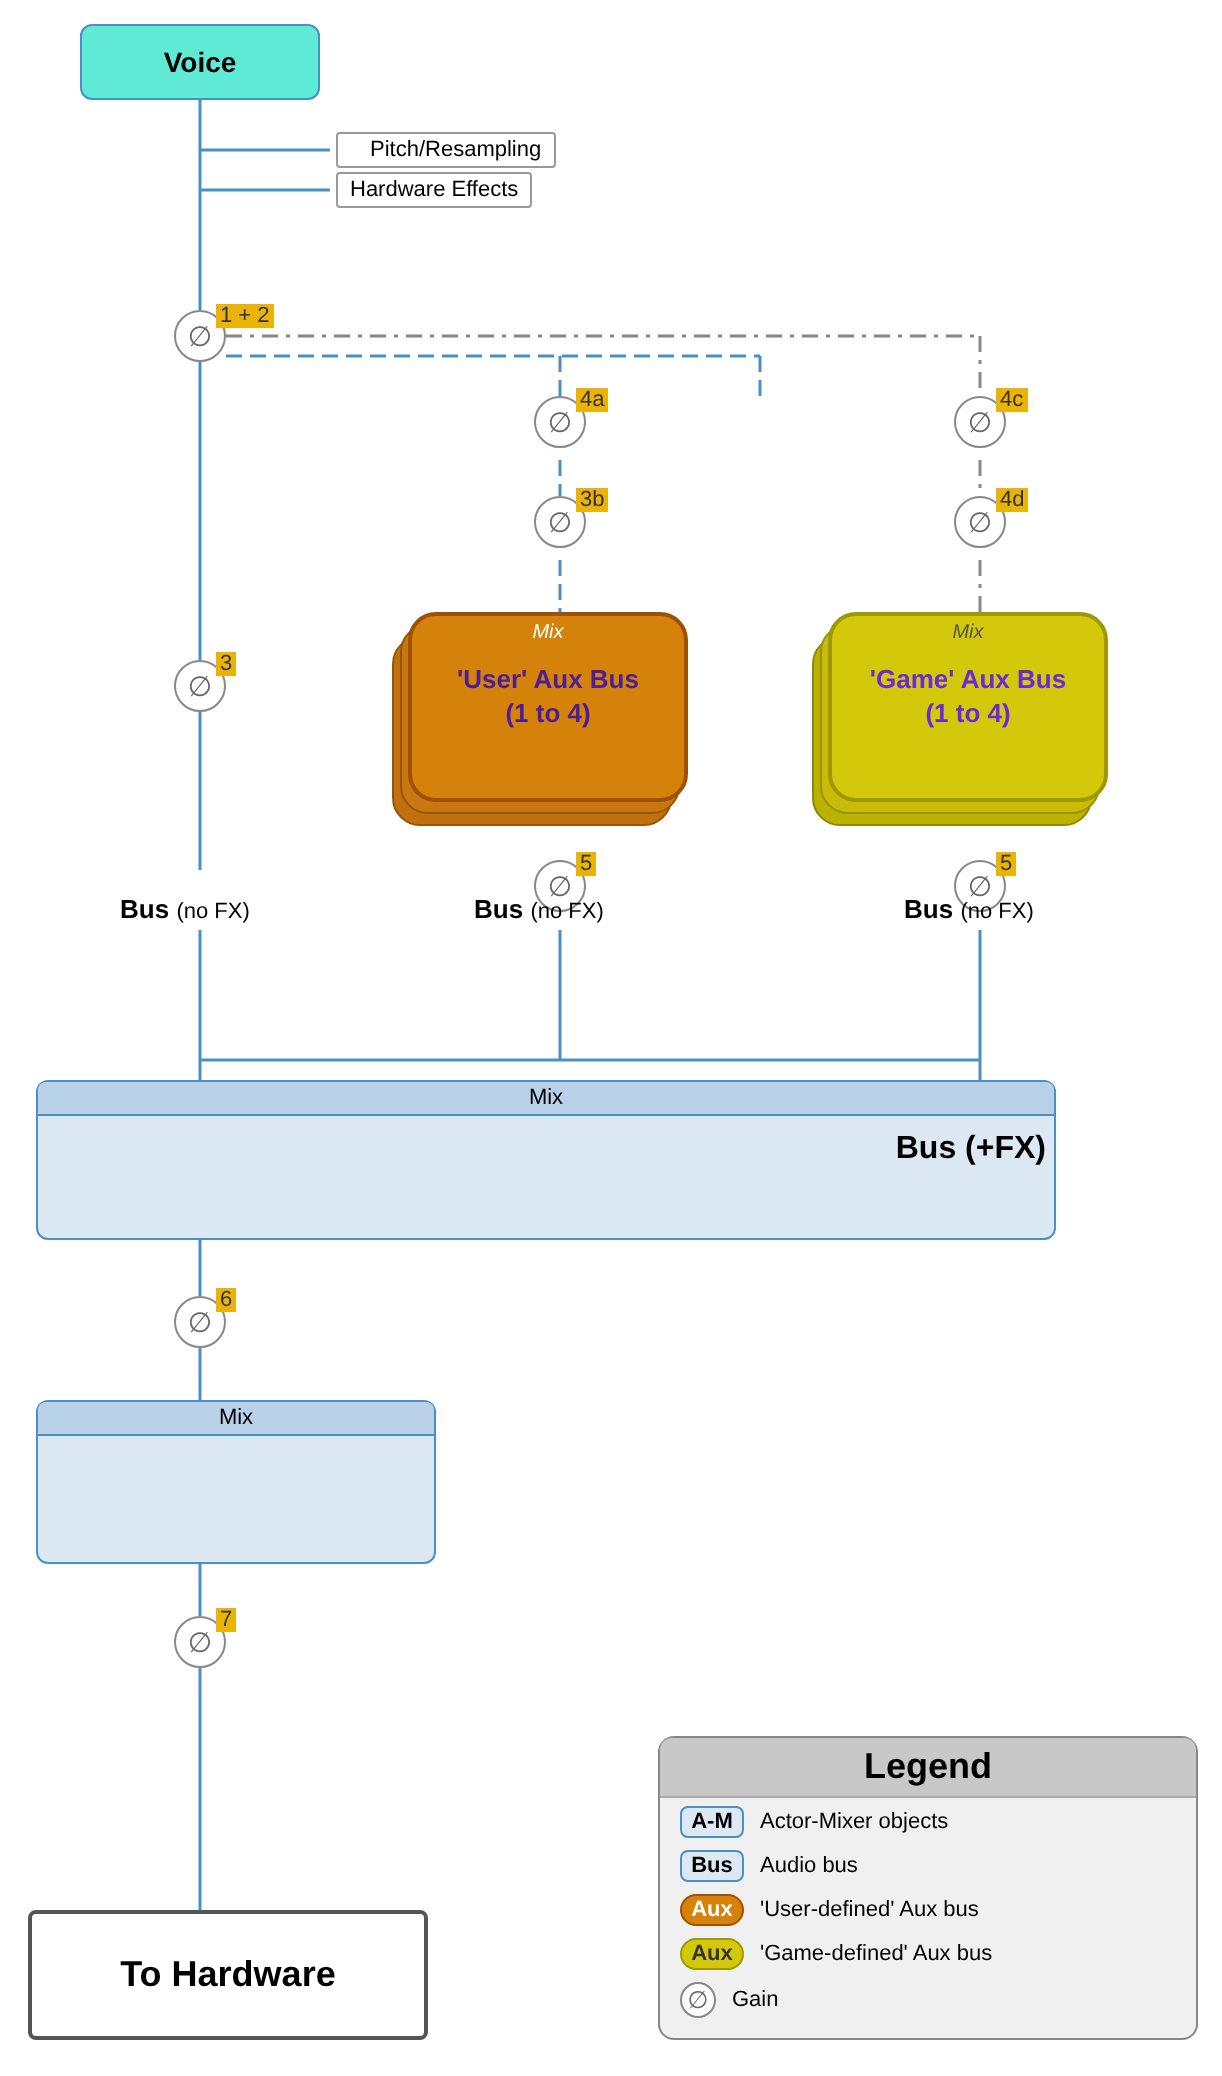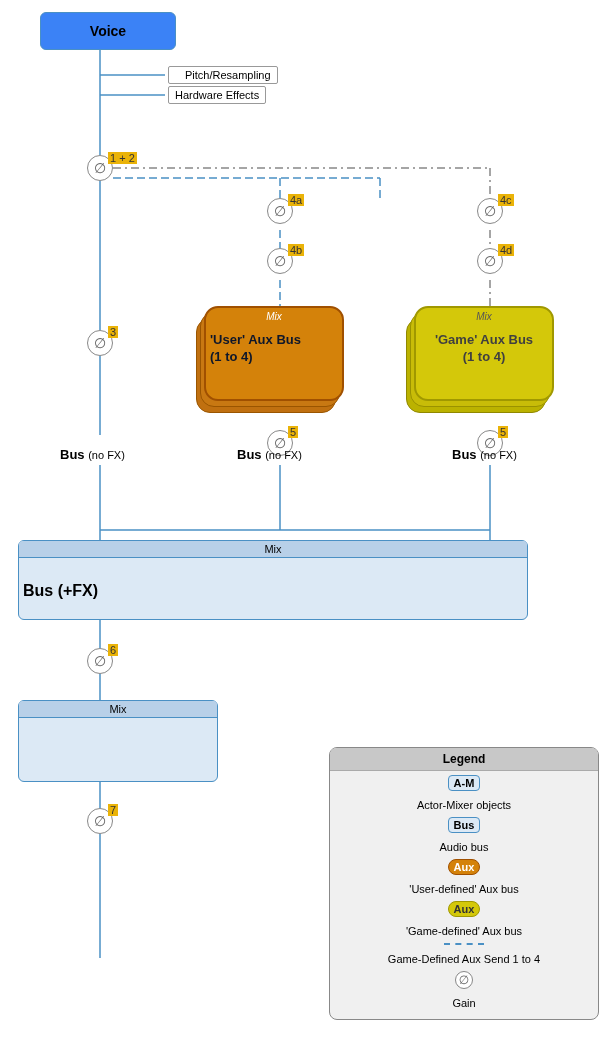--- a/index.html
+++ b/index.html
@@ -17,22 +17,22 @@
       position: absolute;
       top: 0; left: 0;
       width: 611px;
       height: 1038px;
     }
 
     
     .voice-box {
       position: absolute;
       top: 12px; left: 40px;
-      width: 136px; height: 38px;
-      background: #3b82f6;
+      width: 120px; height: 38px;
+      background: #5eead4;
       border: 1.5px solid #4a90c4;
       border-radius: 6px;
       display: flex; align-items: center; justify-content: center;
       font-size: 14px; font-weight: bold; color: #000;
     }
 
     
     .label-box {
       position: absolute;
       border: 1px solid #999;
@@ -73,22 +73,22 @@
     .bus-mix-header {
       background: #b8d0e8;
       border-radius: 4px 4px 0 0;
       text-align: center;
       padding: 2px 0;
       font-size: 11px;
       border-bottom: 1px solid #4a90c4;
     }
 
     .bus-content {
-      padding: 24px 4px;
-      text-align: left;
+      padding: 8px 4px;
+      text-align: right;
       font-size: 13px;
       font-weight: bold;
     }
 
     .bus-nofx {
       position: absolute;
       font-size: 13px;
       font-weight: bold;
     }
 
@@ -111,31 +111,30 @@
       border-radius: 8px;
       padding: 0 0 8px 0;
     }
 
     .legend-title {
       background: #c8c8c8;
       border-radius: 6px 6px 0 0;
       text-align: center;
       padding: 4px 0;
       font-weight: bold;
-      font-size: 12px;
+      font-size: 18px;
       border-bottom: 1px solid #aaa;
     }
 
     .legend-row {
       display: flex;
       align-items: center;
       padding: 4px 10px 2px 10px;
       gap: 8px;
       font-size: 11px;
-      flex-direction: column;
     }
 
     .legend-badge {
       min-width: 32px;
       text-align: center;
       border: 1.5px solid #4a90c4;
       border-radius: 4px;
       background: #dce9f5;
       padding: 1px 4px;
       font-size: 11px;
@@ -269,41 +268,41 @@
   <div class="gain-circle" style="top:155px; left:87px;">∅</div>
   <div class="num-label" style="top:152px; left:108px;">1 + 2</div>
 
   <div class="gain-circle" style="top:198px; left:267px;">∅</div>
   <div class="num-label" style="top:194px; left:288px;">4a</div>
 
   <div class="gain-circle" style="top:198px; left:477px;">∅</div>
   <div class="num-label" style="top:194px; left:498px;">4c</div>
 
   <div class="gain-circle" style="top:248px; left:267px;">∅</div>
-  <div class="num-label" style="top:244px; left:288px;">4b</div>
+  <div class="num-label" style="top:244px; left:288px;">3b</div>
 
   <div class="gain-circle" style="top:248px; left:477px;">∅</div>
   <div class="num-label" style="top:244px; left:498px;">4d</div>
 
   <div style="position:absolute; top:318px; left:196px; width:140px; height:95px; background:#c07010; border-radius:14px; border:1.5px solid #9a5500;"></div>
   <div style="position:absolute; top:312px; left:200px; width:140px; height:95px; background:#c87812; border-radius:14px; border:1.5px solid #9a5500;"></div>
 
   <div style="position:absolute; top:306px; left:204px; width:140px; height:95px; background:#d4820a; border-radius:14px; border:2px solid #a05000;">
     <div style="text-align:center; padding:3px 0 2px 0; font-size:10px; color:#fff; font-style:italic;">Mix</div>
-    <div style="padding:8px 4px 0 4px; font-size:13px; font-weight:bold; color:#0f172a; line-height:1.3;">
+    <div style="text-align:center; padding:8px 4px 0 4px; font-size:13px; font-weight:bold; color:#4c1d95; line-height:1.3;">
       <div>'User' Aux Bus</div>
       <div>(1 to 4)</div>
     </div>
   </div>
 
   <div style="position:absolute; top:318px; left:406px; width:140px; height:95px; background:#bbb200; border-radius:14px; border:1.5px solid #908800;"></div>
   <div style="position:absolute; top:312px; left:410px; width:140px; height:95px; background:#c8bc08; border-radius:14px; border:1.5px solid #9a9200;"></div>
   <div style="position:absolute; top:306px; left:414px; width:140px; height:95px; background:#d4c80a; border-radius:14px; border:2px solid #a09800;">
     <div style="text-align:center; padding:3px 0 2px 0; font-size:10px; color:#555; font-style:italic;">Mix</div>
-    <div style="text-align:center; padding:8px 4px 0 4px; font-size:13px; font-weight:bold; color:#404040; line-height:1.3;">
+    <div style="text-align:center; padding:8px 4px 0 4px; font-size:13px; font-weight:bold; color:#6d28d9; line-height:1.3;">
       <div>'Game' Aux Bus</div>
       <div>(1 to 4)</div>
     </div>
   </div>
 
   <div class="gain-circle" style="top:330px; left:87px;">∅</div>
   <div class="num-label" style="top:326px; left:108px;">3</div>
 
   <div class="gain-circle" style="top:430px; left:267px;">∅</div>
   <div class="num-label" style="top:426px; left:288px;">5</div>
@@ -329,20 +328,23 @@
   <div class="gain-circle" style="top:648px; left:87px;">∅</div>
   <div class="num-label" style="top:644px; left:108px;">6</div>
 
   <div class="bus-outer" style="top:700px; left:18px; width:200px; height:82px;">
     <div class="bus-mix-header">Mix</div>
   </div>
 
   <div class="gain-circle" style="top:808px; left:87px;">∅</div>
   <div class="num-label" style="top:804px; left:108px;">7</div>
 
+  <div class="to-hardware-box">
+    <span>To Hardware</span>
+  </div>
 
   <div class="legend-box">
     <div class="legend-title">Legend</div>
 
     <div class="legend-row">
       <span class="legend-badge">A-M</span>
       <span>Actor-Mixer objects</span>
     </div>
     <div class="legend-row">
       <span class="legend-badge">Bus</span>
@@ -350,22 +352,18 @@
     </div>
     <div class="legend-row">
       <span class="legend-badge legend-badge-orange">Aux</span>
       <span>'User-defined' Aux bus</span>
     </div>
     <div class="legend-row">
       <span class="legend-badge legend-badge-yellow">Aux</span>
       <span>'Game-defined' Aux bus</span>
     </div>
     <div class="legend-row">
-      <span class="legend-line-dashed-blue"></span>
-      <span>Game-Defined Aux Send 1 to 4</span>
-    </div>
-    <div class="legend-row">
       <span class="legend-gain-circle">∅</span>
       <span>Gain</span>
     </div>
   </div>
 
 </div>
 
 </body></html>

